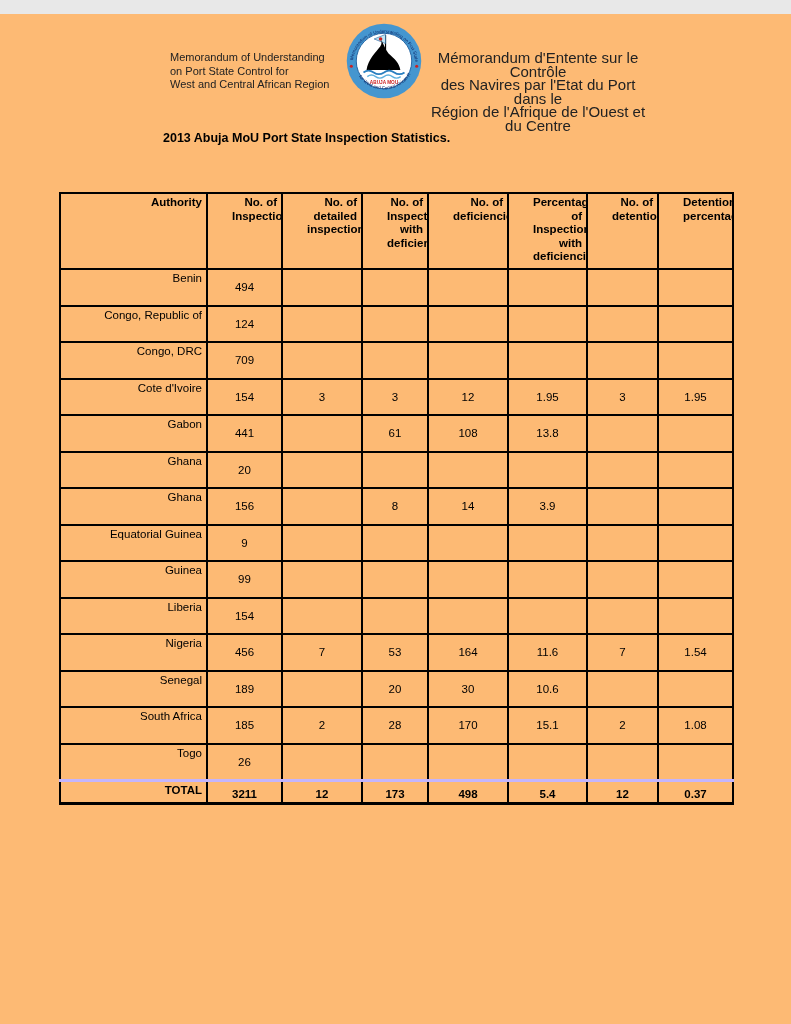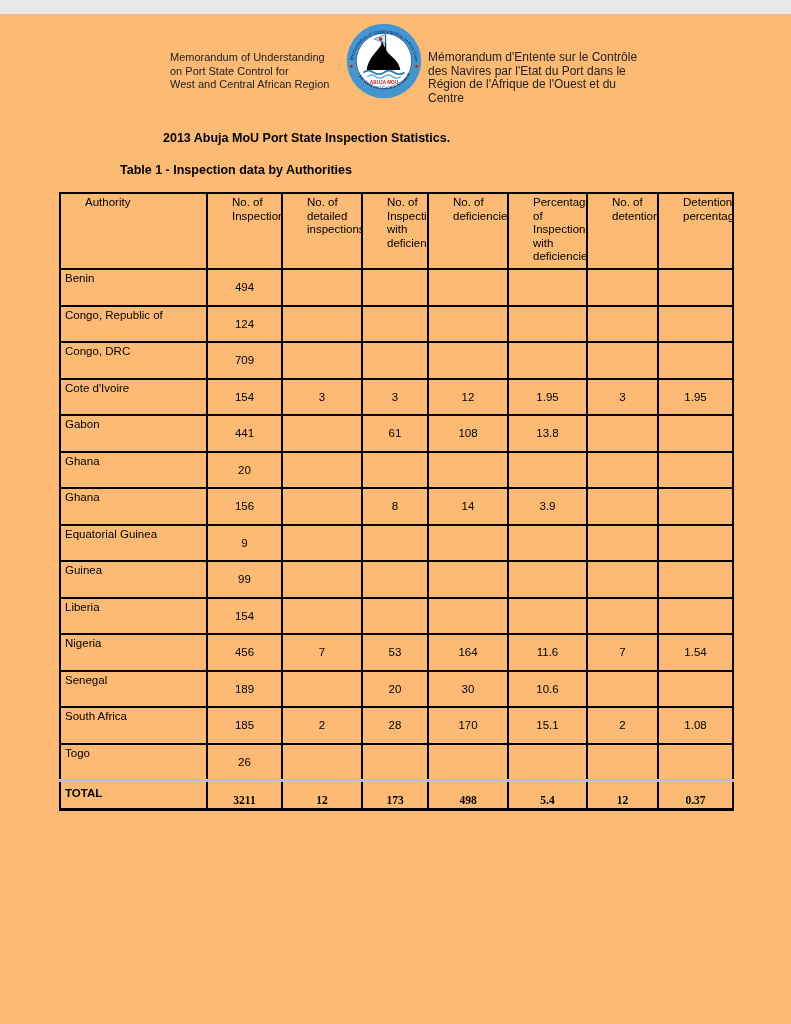--- a/index.html
+++ b/index.html
@@ -25,22 +25,22 @@
     font-size: 11px;
     line-height: 13.5px;
     white-space: pre-line;
     color: #222;
   }
   .hdr-right {
     position: absolute;
     left: 428px;
     top: 37px;
     width: 220px;
-    text-align: left;
-    font-size: 12px;
+    text-align: center;
+    font-size: 15px;
     line-height: 13.5px;
     white-space: pre-line;
     color: #222;
   }
   .logo-wrap {
     position: absolute;
     left: 346px;
     top: 9px;
     width: 76px;
     height: 76px;
@@ -72,46 +72,46 @@
     table-layout: fixed;
     font-size: 11.5px;
     color: #000;
   }
   table.stats th, table.stats td {
     border: 2px solid #000;
     padding: 2px 4px;
     overflow: hidden;
   }
   table.stats thead th {
-    font-weight: normal;
-    text-align: left;
+    font-weight: bold;
+    text-align: right;
     vertical-align: top;
     line-height: 1.18;
     height: 70px;
     padding-left: 24px;
   }
   tr.data-row { height: 36.5px; }
   td.auth {
-    text-align: left;
+    text-align: right;
     vertical-align: top;
     line-height: 1.1;
   }
   td.num {
     text-align: center;
     vertical-align: middle;
     padding-top: 8px;
   }
   tr.total-row { height: 19px; }
   tr.total-row td {
     font-weight: bold;
     border-top: 3px solid #c4b5fd;
     border-bottom: 3px solid #000;
   }
   tr.total-row td.auth { vertical-align: middle; padding-top: 0; }
-  tr.total-row td.num { padding-top: 12px; font-family: Liberation Serif, serif; }
+  tr.total-row td.num { padding-top: 6px; }
 </style>
 </head>
 <body>
 
 <div class="page">
 
   <div class="hdr-left">Memorandum of Understanding
 on Port State Control for
 West and Central African Region</div>
 
@@ -139,21 +139,20 @@
       <path d="M 28,70.5 q 5.5,-4 11,0 q 5.5,4 11,0 q 5.5,-4 11,0 q 5.5,4 11,0" fill="none" stroke="#5fb0dd" stroke-width="1.8"></path>
       <text x="50" y="80" text-anchor="middle" font-size="6.2" font-weight="bold" fill="#cc2020">ABUJA MOU</text>
     </svg>
   </div>
 
   <div class="hdr-right">Mémorandum d'Entente sur le Contrôle
 des Navires par l'Etat du Port dans le
 Région de l'Afrique de l'Ouest et du Centre</div>
 
   <div class="doc-title">2013 Abuja MoU Port State Inspection Statistics.</div>
-  <div class="table-caption">Table 1 - Inspection data by Authorities</div>
 
   <table class="stats">
     <colgroup>
       <col style="width:147px">
         <col style="width:75px">
         <col style="width:80px">
         <col style="width:66px">
       <col style="width:80px">
         <col style="width:79px">
         <col style="width:71px">

